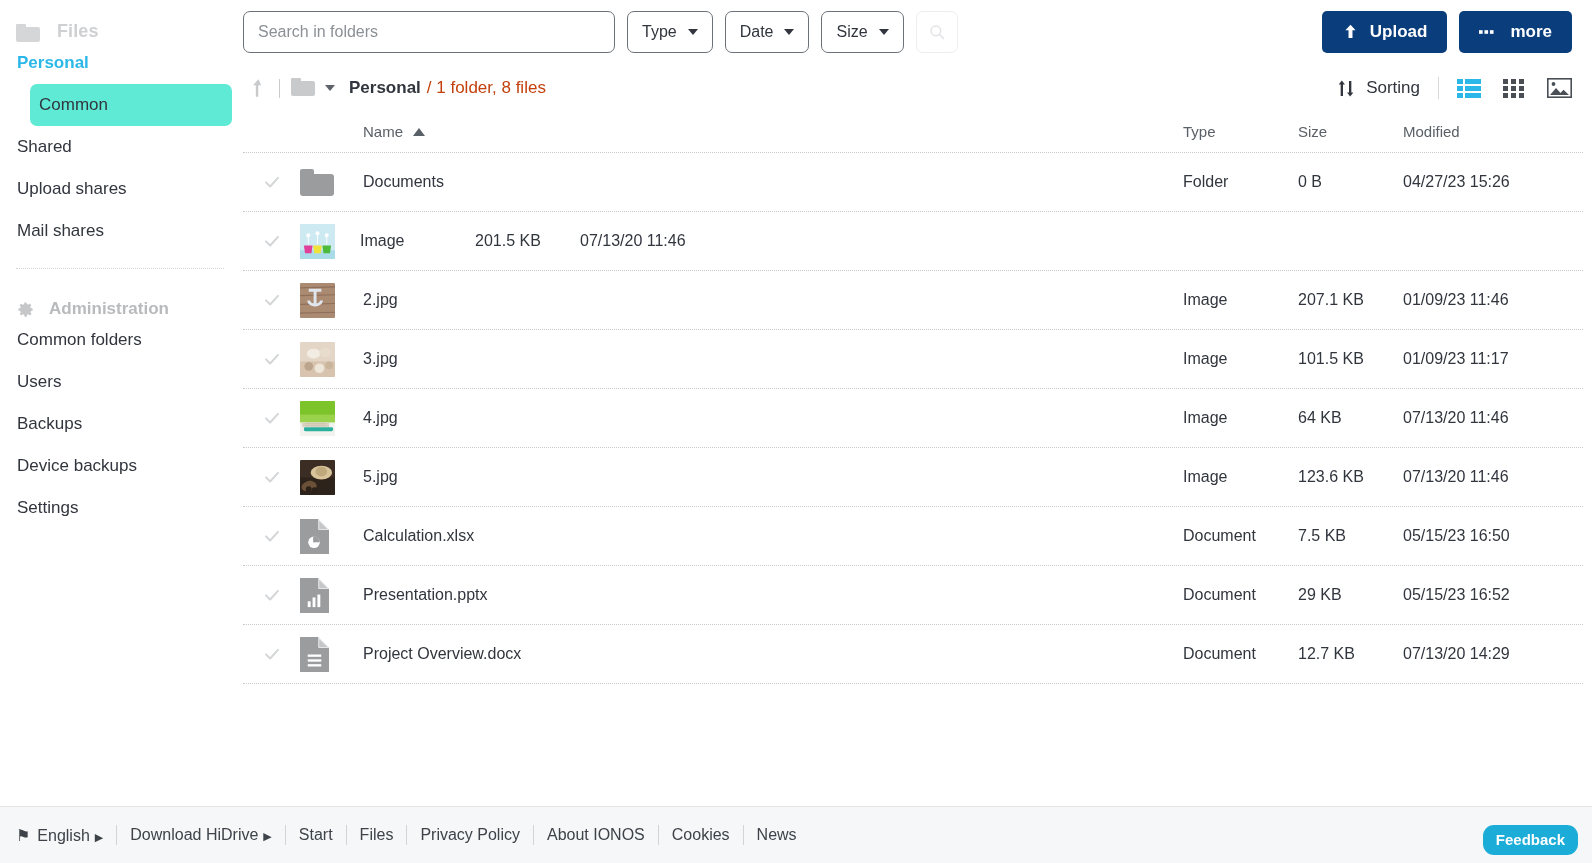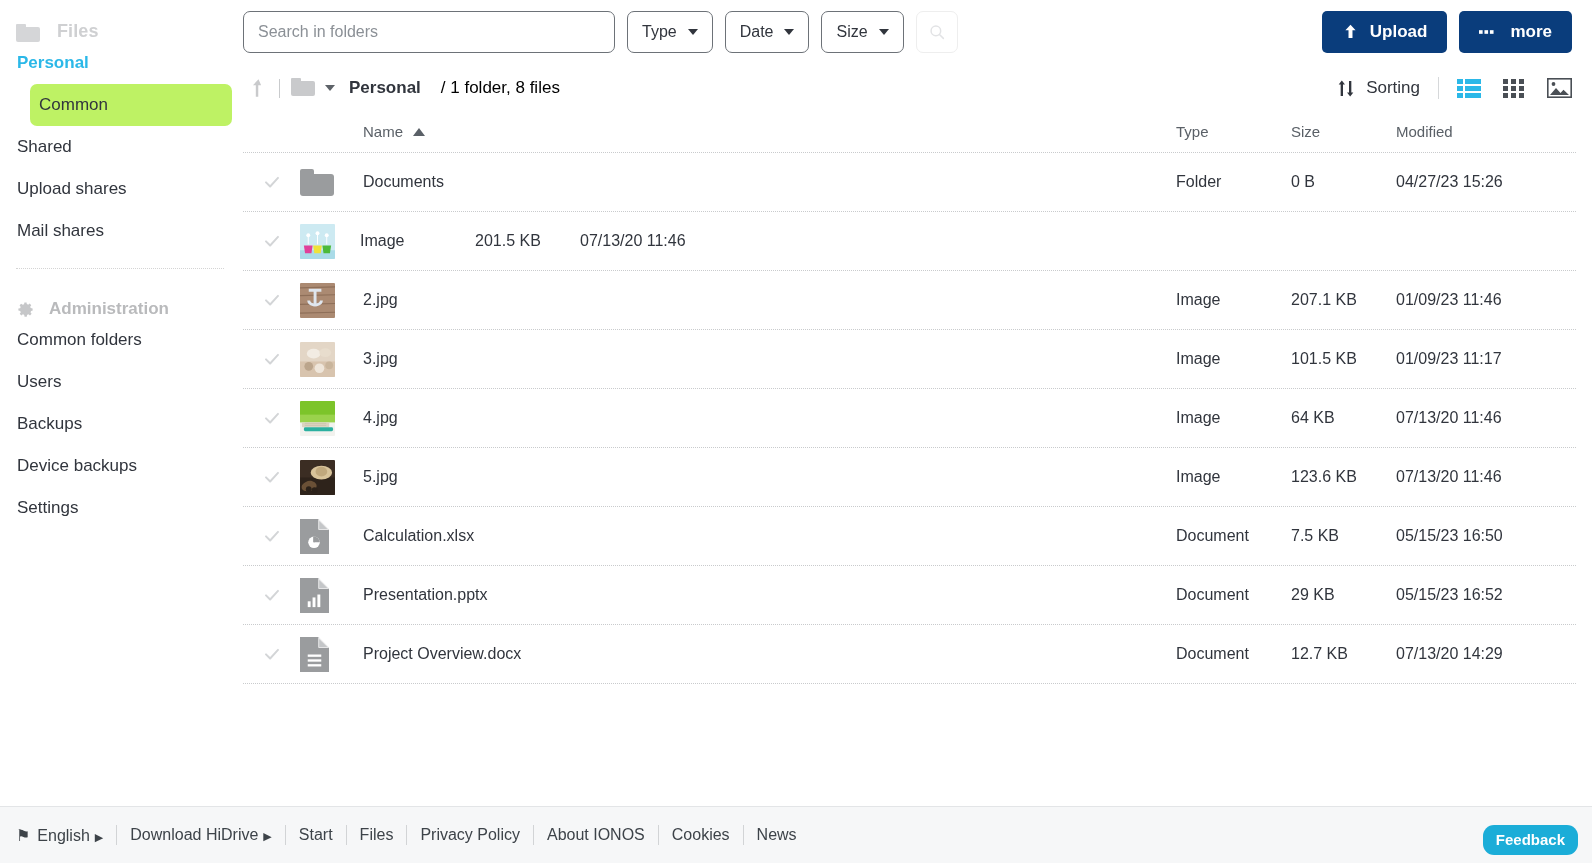--- a/index.html
+++ b/index.html
@@ -39,21 +39,21 @@
     content:""; position:absolute; left:0; top:0px; width:10px; height:5px;
     background: currentColor; border-radius: 1px 1px 0 0;
   }
   .side-link {
     display:flex; align-items:center;
     height: 42px; margin: 0 8px; padding-left: 9px;
     font-size: 17px; color: #31353d; border-radius: 7px;
     cursor: pointer; white-space: nowrap;
   }
   .side-link.active { color: #2bb8e8; font-weight: bold; }
-  .side-link.hover { background: #bef264; margin-left: 30px; }
+  .side-link.hover { background: #5eead4; margin-left: 30px; }
   .side-divider {
     margin: 16px 16px 10px 16px; height: 0;
     border-top: 1px dotted #d4d4d4;
   }
   .admin-head {
     display:flex; align-items:flex-end; gap:14px;
     padding-left: 16px; height: 40px;
   }
   .admin-head .label { font-size:17px; font-weight:bold; color:#b9babc; }
   .gear {
@@ -97,31 +97,31 @@
   
   .crumb-row {
     display:flex; align-items:center; height:46px; flex:0 0 46px;
     padding: 0 20px 0 3px; gap: 0px;
   }
   .up-arrow-btn { width:30px;height:30px;display:flex;align-items:center;justify-content:center;cursor:pointer;}
   .vsep { width:1px; height:19px; background:#c9cbcd; margin: 0 11px 0 6px; }
   .crumb-folder { color:#c9cacc; margin-right:8px; cursor:pointer; }
   .crumb-caret { width:0;height:0;border-left:5px solid transparent;border-right:5px solid transparent;border-top:6px solid #5d6268; margin-right:14px; cursor:pointer;}
   .crumb-name { font-size:17px; font-weight:bold; color:#31353d; cursor:pointer; }
-  .crumb-meta { font-size:17px; color:#000000; margin-left:20px; }
+  .crumb-meta { font-size:17px; color:#c2410c; margin-left:6px; }
   .sorting {
     display:flex;align-items:center;gap:10px;cursor:pointer;
     font-size:17px;color:#31353d; margin-right:16px;
   }
   .view-sep { width:1px;height:22px;background:#d6d8da;margin:0 18px 0 2px;}
   .view-icons { display:flex;align-items:center;gap:22px; }
   .vi { cursor:pointer; display:block; }
 
   
-  .table-wrap { flex:1 1 auto; overflow:hidden; padding-left:3px; padding-right:16px;}
+  .table-wrap { flex:1 1 auto; overflow:hidden; padding-left:3px; padding-right:9px;}
   .fhead {
     display:flex; align-items:center; height:42px;
     border-bottom:1px dotted #c9cbcd;
     font-size:15px; color:#5a6067;
   }
   .frow {
     display:flex; align-items:center; height:59px;
     border-bottom:1px dotted #c9cbcd;
     font-size:16px; color:#31353d;
     cursor:pointer;

